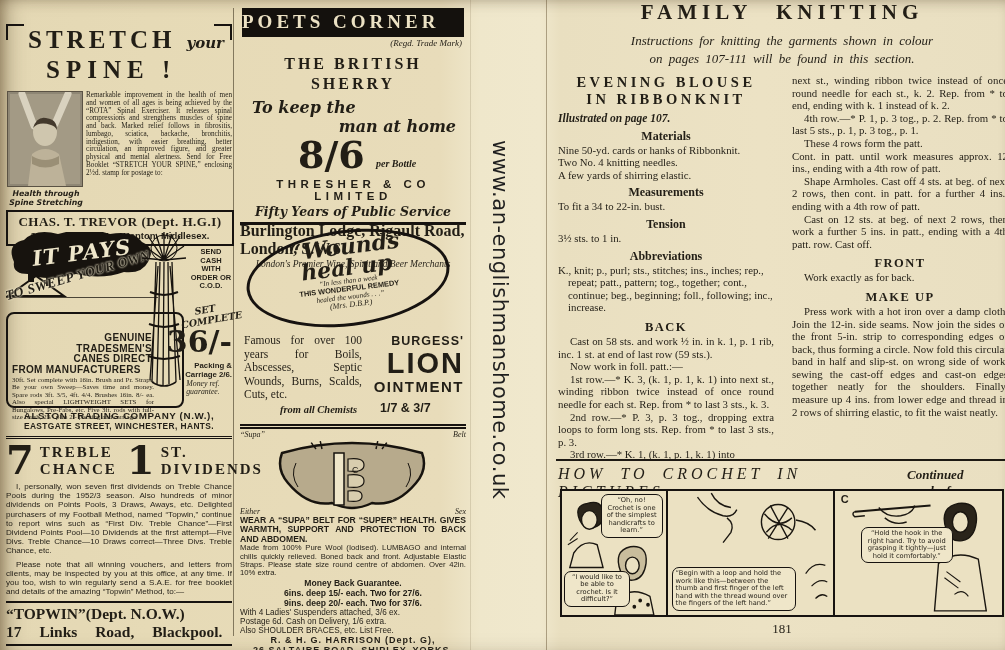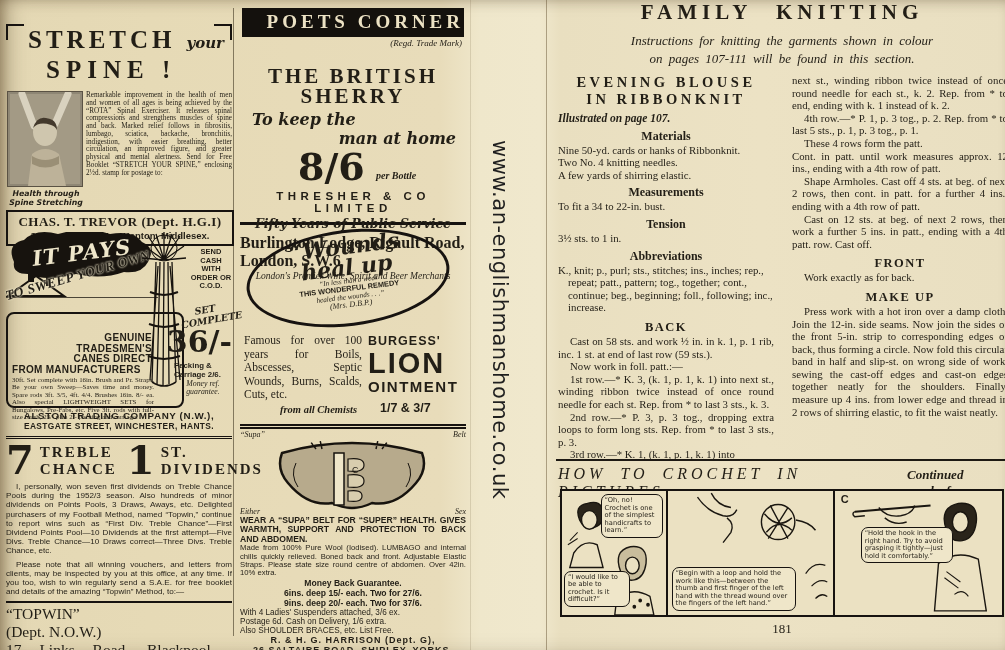--- a/index.html
+++ b/index.html
@@ -39,60 +39,60 @@
   .sweep-diag{position:absolute;left:2px;top:56px;width:180px;font-size:13.5px;font-weight:bold;font-style:italic;white-space:nowrap;transform:rotate(-16deg);transform-origin:left bottom;
     text-shadow:0 0 2px #efe7cb,0 0 2px #efe7cb;letter-spacing:.5px;}
   .sweep-send{position:absolute;right:0;top:16px;width:42px;font-size:7.5px;font-weight:bold;line-height:8.5px;text-align:center;font-family:"Liberation Sans",sans-serif;}
   .sweep-brush{position:absolute;right:42px;top:0px;width:52px;height:168px;}
   .sweep-box{position:absolute;left:0;top:80px;width:178px;height:96px;border:2px solid #171310;border-radius:8px;padding:19px 4px;box-sizing:border-box;}
   .sweep-head{font-size:10px;line-height:10.5px;font-weight:bold;text-align:right;width:140px;font-family:"Liberation Sans",sans-serif;letter-spacing:.3px;}
   .sweep-head .l4{text-align:left;}
   .sweep-body{width:142px;font-size:6.9px;line-height:7.4px;text-align:justify;margin-top:1px;}
   .sweep-set{position:absolute;right:0;top:72px;width:52px;font-size:9.5px;font-weight:bold;font-style:italic;text-align:center;transform:rotate(-10deg);font-family:"DejaVu Serif",serif;}
   .sweep-price{position:absolute;right:0px;top:92px;font-size:30px;font-weight:bold;font-family:"DejaVu Serif",serif;}
-  .sweep-pack{position:absolute;right:0;top:130px;width:58px;font-size:7.8px;font-weight:bold;line-height:8.6px;text-align:left;font-family:"Liberation Sans",sans-serif;}
+  .sweep-pack{position:absolute;right:0;top:130px;width:58px;font-size:7.8px;font-weight:bold;line-height:8.6px;text-align:right;font-family:"Liberation Sans",sans-serif;}
   .sweep-mref{position:absolute;right:0;top:148px;width:58px;font-size:7.8px;font-style:italic;line-height:8.4px;text-align:center;}
   .sweep-co1{position:absolute;left:0;top:178px;width:226px;font-size:9.8px;font-weight:bold;text-align:center;letter-spacing:.6px;font-family:"Liberation Sans",sans-serif;}
   .sweep-co2{position:absolute;left:0;top:189px;width:226px;font-size:8.4px;font-weight:bold;text-align:center;letter-spacing:.4px;font-family:"Liberation Sans",sans-serif;}
 
   .topwin{position:absolute;left:0;top:442px;width:226px;height:190px;}
   .tw-row{display:flex;align-items:flex-start;}
   .tw-big{font-size:40px;font-weight:bold;line-height:36px;font-family:"DejaVu Serif",serif;}
   .tw-stack{margin:2px 10px 0 6px;}
   .tw-stack div{font-size:15px;font-weight:bold;letter-spacing:2px;line-height:17px;}
   .tw-p{font-size:8.1px;line-height:9.2px;text-align:justify;font-family:"Liberation Sans",sans-serif;margin-top:4px;}
   .tw-p .ind{text-indent:10px;}
   .tw-addr{margin-top:5px;border-top:2px solid #171310;border-bottom:2px solid #171310;padding:2px 0 3px;}
-  .tw-a{font-size:15.5px;font-weight:normal;line-height:18px;display:flex;justify-content:flex-start;flex-direction:column;}
+  .tw-a{font-size:15.5px;font-weight:bold;line-height:18px;display:flex;justify-content:flex-start;}
   .pageno-l{position:absolute;left:212px;top:662px;font-size:13px;}
 
   
   .colB{position:absolute;left:240px;top:0;width:226px;height:650px;}
   .poets{position:absolute;left:0;top:8px;width:226px;height:214px;border-bottom:3px solid #171310;}
-  .poets-banner{background:#14110d;color:#ece2c4;font-size:19px;font-weight:bold;letter-spacing:4px;text-align:right;padding:3px 0 4px;margin:0 2px;}
+  .poets-banner{background:#14110d;color:#ece2c4;font-size:19px;font-weight:bold;letter-spacing:4px;text-align:left;padding:3px 0 4px;margin:0 2px;}
   .poets-regd{font-size:9px;font-style:italic;text-align:right;margin:1px 4px 0 0;}
-  .poets-brit{font-size:21px;font-weight:bold;letter-spacing:3px;text-align:center;line-height:20px;margin-top:18px;}
+  .poets-brit{font-size:16px;font-weight:bold;letter-spacing:3px;text-align:center;line-height:20px;margin-top:6px;}
   .poets-k1{font-size:16px;font-weight:bold;font-style:italic;margin:4px 0 0 12px;font-family:"DejaVu Serif",serif;}
   .poets-k2{font-size:16px;font-weight:bold;font-style:italic;text-align:right;margin:0 10px 0 0;font-family:"DejaVu Serif",serif;}
   .poets-price-row{position:relative;height:42px;}
   .poets-86{position:absolute;left:58px;top:-4px;font-size:38px;font-weight:bold;font-family:"DejaVu Serif",serif;}
   .poets-pb{position:absolute;left:136px;top:22px;font-size:10px;font-weight:bold;font-style:italic;}
   .poets-co{font-size:11.5px;font-weight:bold;letter-spacing:4.5px;text-align:center;font-family:"Liberation Sans",sans-serif;}
   .poets-fifty{font-size:12.5px;font-weight:bold;font-style:italic;text-align:center;margin-top:2px;font-family:"DejaVu Serif",serif;}
   .poets-addr{font-size:16px;font-weight:bold;margin-top:3px;}
   .poets-tag{font-size:9.5px;font-style:italic;text-align:center;margin-top:1px;}
 
   .burgess{position:absolute;left:0;top:228px;width:226px;height:196px;border-bottom:5px double #171310;}
   .b-oval{position:absolute;left:6px;top:2px;width:204px;height:96px;border:3px solid #171310;border-radius:50%;transform:rotate(-7deg);text-align:center;padding-top:2px;box-sizing:border-box;}
   .b-w1{font-size:22px;font-weight:bold;font-style:italic;line-height:22px;font-family:"DejaVu Serif",serif;}
   .b-w2{font-size:22px;font-weight:bold;font-style:italic;line-height:20px;font-family:"DejaVu Serif",serif;}
   .b-q{font-size:7.2px;font-style:italic;line-height:8px;}
   .b-q2{font-size:7.4px;font-weight:bold;font-style:normal;font-family:"Liberation Sans",sans-serif;}
   .b-left{position:absolute;left:4px;top:106px;width:118px;font-size:11.5px;line-height:13.5px;text-align:justify;}
-  .b-brand{position:absolute;left:128px;top:106px;width:96px;text-align:left;font-family:"Liberation Sans",sans-serif;}
+  .b-brand{position:absolute;left:128px;top:106px;width:96px;text-align:right;font-family:"Liberation Sans",sans-serif;}
   .b-b1{font-size:12.5px;font-weight:bold;letter-spacing:1px;}
   .b-b2{font-size:29px;font-weight:bold;letter-spacing:2px;line-height:30px;}
   .b-b3{font-size:15px;font-weight:bold;letter-spacing:1.5px;}
   .b-chem{position:absolute;left:40px;top:176px;font-size:10.5px;font-weight:bold;font-style:italic;}
   .b-price{position:absolute;left:140px;top:173px;font-size:12.5px;font-weight:bold;font-family:"Liberation Sans",sans-serif;}
 
   .belt{position:absolute;left:0;top:430px;width:226px;height:202px;}
   .belt-lblrow{display:flex;justify-content:space-between;font-size:8px;font-style:italic;}
   .belt-fig{position:relative;height:74px;}
   .belt-svg{position:absolute;left:36px;top:0;}
@@ -122,21 +122,21 @@
   .krule{position:absolute;left:0;right:2px;top:459px;height:2px;background:#1d1913;}
   .crochet-row{position:absolute;left:2px;right:2px;top:465px;display:flex;justify-content:space-between;align-items:baseline;}
   .cr-h{font-size:16px;font-style:italic;letter-spacing:4px;word-spacing:6px;}
   .cr-cont{font-size:13px;font-weight:bold;font-style:italic;}
   .strip{position:absolute;left:4px;right:4px;top:489px;height:124px;border:2px solid #171310;display:flex;background:#ebe1c2;}
   .panel{position:relative;height:100%;box-sizing:border-box;}
   .p1{width:24%;border-right:2px solid #171310;}
   .p2{width:38%;border-right:2px solid #171310;}
   .p3{width:38%;}
   .bubble{position:absolute;border:1.5px solid #171310;border-radius:7px;background:#efe6c9;
-    font-family:"DejaVu Sans",sans-serif;font-size:6.7px;line-height:7.6px;padding:2px 3px;box-sizing:border-box;}
+    font-family:"DejaVu Sans",sans-serif;font-size:6.7px;line-height:7.6px;text-align:center;padding:2px 3px;box-sizing:border-box;}
   .bb1{right:3px;top:3px;width:62px;}
   .bb2{left:2px;bottom:8px;width:66px;}
   .bb3{left:4px;bottom:4px;width:124px;text-align:left;}
   .bb4{left:26px;top:36px;width:92px;}
   .p3-label{position:absolute;left:6px;top:2px;font-size:11px;font-weight:bold;font-family:"Liberation Sans",sans-serif;}
   .pageno-r{position:absolute;left:0;right:0;top:621px;text-align:center;font-size:13px;}
   svg{display:block;}
 </style>
 </head>
 <body>

